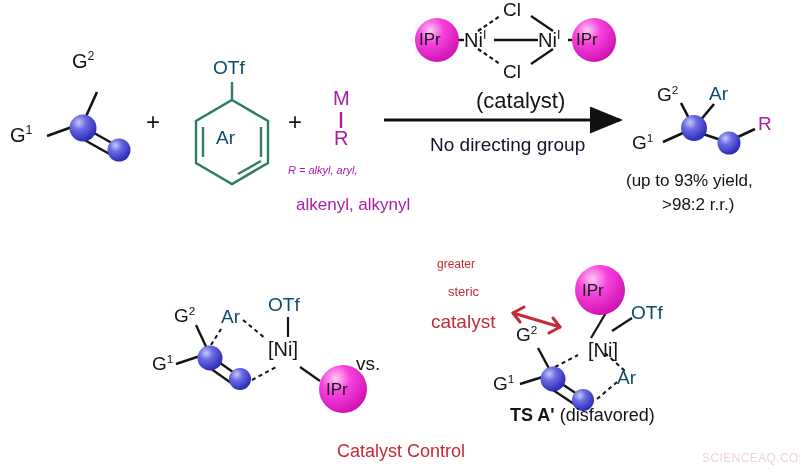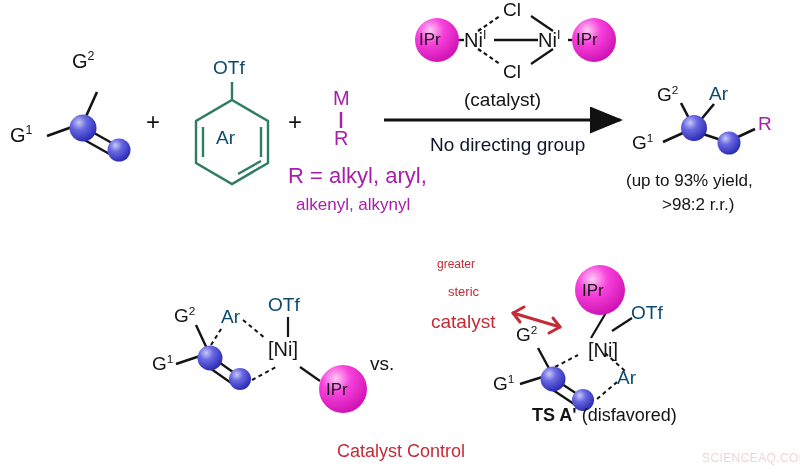--- a/index.html
+++ b/index.html
@@ -132,34 +132,34 @@
   </div>
 
   <div class="txt black" style="left:146px;top:110px;font-size:24px;">+</div>
   <div class="txt black" style="left:288px;top:110px;font-size:24px;">+</div>
 
   <div class="txt green" style="left:213px;top:58px;font-size:19px;">OTf</div>
   <div class="txt green" style="left:216px;top:128px;font-size:19px;">Ar</div>
 
   <div class="txt magenta" style="left:333px;top:88px;font-size:20px;">M</div>
   <div class="txt magenta" style="left:334px;top:128px;font-size:20px;">R</div>
-  <div class="txt magenta" style="left:288px;top:165px;font-size:22px;">R = alkyl, aryl,</div>
+  <div class="txt magenta" style="left:288px;top:165px;font-size:11px;font-style:italic;">R = alkyl, aryl,</div>
   <div class="txt magenta" style="left:296px;top:196px;font-size:17px;">alkenyl, alkynyl</div>
 
   <div class="txt black" style="left:419px;top:31px;font-size:17px;">IPr</div>
   <div class="txt black" style="left:576px;top:31px;font-size:17px;">IPr</div>
   <div class="txt black" style="left:464px;top:29px;font-size:20px;">
     <span>Ni</span><sup>I</sup>
   </div>
   <div class="txt black" style="left:538px;top:29px;font-size:20px;">
     <span>Ni</span><sup>I</sup>
   </div>
   <div class="txt black" style="left:503px;top:0px;font-size:19px;">Cl</div>
   <div class="txt black" style="left:503px;top:62px;font-size:19px;">Cl</div>
-  <div class="txt black" style="left:464px;top:90px;font-size:19px;">(catalyst)</div>
+  <div class="txt black" style="left:476px;top:90px;font-size:22px;">(catalyst)</div>
 
   <div class="txt blue" style="left:430px;top:135px;font-size:19px;">No directing group</div>
 
   <div class="txt black" style="left:657px;top:84px;font-size:19px;">
     <span>G</span><sup>2</sup>
   </div>
   <div class="txt green" style="left:709px;top:84px;font-size:19px;">Ar</div>
   <div class="txt black" style="left:632px;top:132px;font-size:19px;">
     <span>G</span><sup>1</sup>
   </div>
@@ -171,37 +171,37 @@
     <span>G</span><sup>2</sup>
   </div>
   <div class="txt black" style="left:152px;top:353px;font-size:19px;">
     <span>G</span><sup>1</sup>
   </div>
   <div class="txt green" style="left:221px;top:307px;font-size:19px;">Ar</div>
   <div class="txt green" style="left:268px;top:295px;font-size:19px;">OTf</div>
   <div class="txt black" style="left:268px;top:339px;font-size:20px;">[Ni]</div>
   <div class="txt black" style="left:326px;top:381px;font-size:17px;">IPr</div>
 
-  <div class="txt black" style="left:370px;top:354px;font-size:19px;">vs.</div>
+  <div class="txt black" style="left:356px;top:354px;font-size:19px;">vs.</div>
 
   <div class="txt red" style="left:437px;top:258px;font-size:12px;">greater</div>
   <div class="txt red" style="left:448px;top:285px;font-size:13px;">steric</div>
   <div class="txt red" style="left:431px;top:312px;font-size:19px;">catalyst</div>
 
   <div class="txt black" style="left:582px;top:282px;font-size:17px;">IPr</div>
   <div class="txt black" style="left:516px;top:324px;font-size:19px;">
     <span>G</span><sup>2</sup>
   </div>
   <div class="txt black" style="left:493px;top:373px;font-size:19px;">
     <span>G</span><sup>1</sup>
   </div>
   <div class="txt black" style="left:588px;top:340px;font-size:20px;">[Ni]</div>
   <div class="txt green" style="left:631px;top:303px;font-size:19px;">OTf</div>
   <div class="txt green" style="left:617px;top:368px;font-size:19px;">Ar</div>
-  <div class="txt black b" style="left:532px;top:406px;font-size:18px;">
+  <div class="txt black b" style="left:510px;top:406px;font-size:18px;">
     <span>TS A'</span>
     <span style="font-weight:normal;">(disfavored)</span>
   </div>
 
   <div class="txt red" style="left:337px;top:442px;font-size:18px;">Catalyst Control</div>
 
   <div class="txt wm" style="left:702px;top:452px;font-size:12px;letter-spacing:0.4px;">SCIENCEAQ.COM</div>
 
 </div>
 

